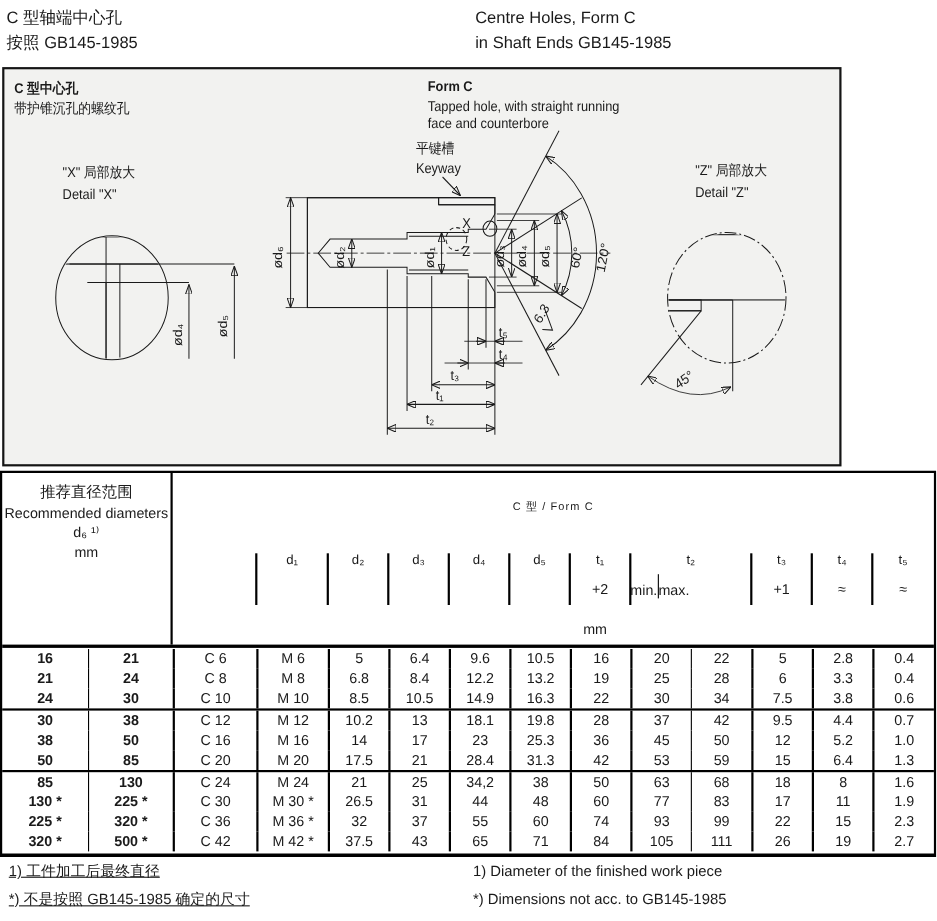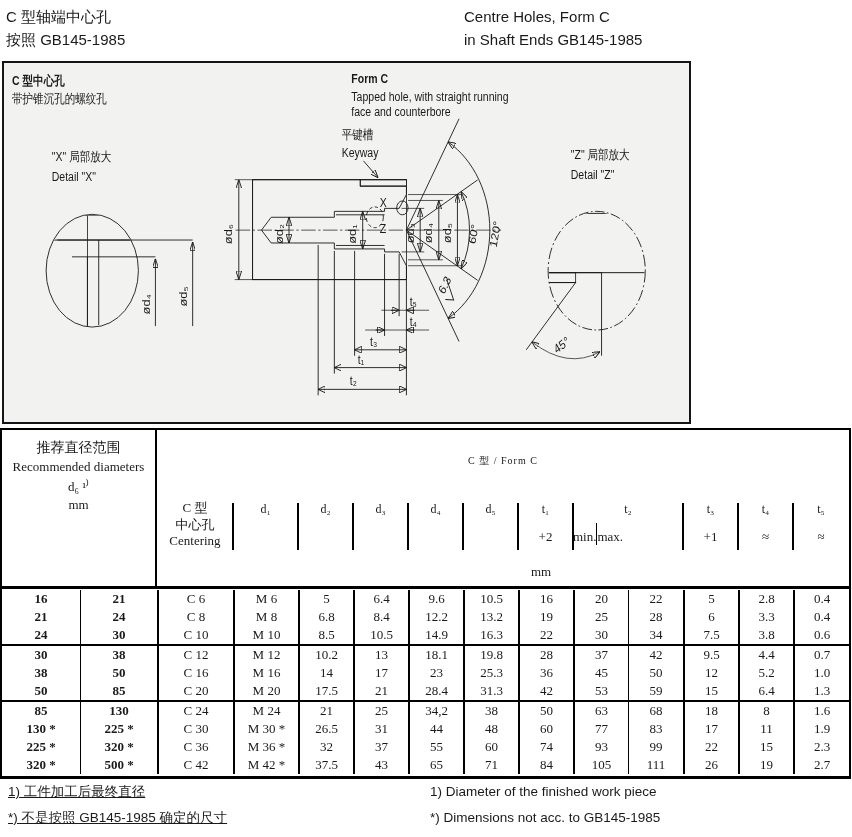--- a/index.html
+++ b/index.html
@@ -10,34 +10,34 @@
   }
   *{margin:0;padding:0;box-sizing:border-box;}
   html,body{width:852px;height:837px;background:var(--paper);overflow:hidden;
     font-family:"Liberation Sans","DejaVu Sans",sans-serif;color:var(--ink);}
   .abs{position:absolute;}
 
   
   .pagehead div{font-size:15px;line-height:23px;}
   .pagehead{top:5px;}
   .ph-zh{left:6px;}
-  .ph-en{left:432px;margin-left:32px;}
+  .ph-en{left:432px;}
 
   
-  .panel{left:2px;top:61px;width:689px;height:363px;border:2px solid #151515;background:var(--panel);}
+  .panel{left:2px;top:61px;width:763px;height:363px;border:2px solid #151515;background:var(--panel);}
   .panel svg{width:100%;height:100%;display:block;}
   svg text{font-family:"Liberation Sans","DejaVu Sans",sans-serif;fill:var(--ink);font-size:13px;}
   svg .b{font-weight:bold;}
   svg line,svg path,svg circle,svg rect{stroke:var(--ink);fill:none;stroke-width:1;}
   svg .thin{stroke-width:0.8;}
   svg .bold{stroke-width:1.4;}
 
   
   .tbl{left:0px;top:428px;width:851px;border:2px solid #000;border-bottom-width:3px;background:var(--paper);}
-  .thead,.tbody{display:grid;grid-template-columns:var(--cols);font-family:Liberation Serif, serif;}
+  .thead,.tbody{display:grid;grid-template-columns:var(--cols);}
   .thead{grid-template-rows:62px 70px 24px;border-bottom:3px solid #000;}
   .leftbox{grid-column:1/3;grid-row:1/4;border-right:2px solid #000;display:flex;flex-direction:column;align-items:center;padding-top:9px;}
   .lb1{font-size:14px;}
   .lb2{font-size:13px;margin-top:2px;}
   .lb3{font-size:13px;margin-top:2px;}
   .abrow{display:flex;width:100%;margin-top:8px;height:56px;}
   .abcol{flex:1;text-align:center;font-size:14px;line-height:19px;padding-top:2px;}
   .abdiv{width:1px;background:#000;height:52px;}
   .lbmm{font-size:13px;margin-top:2px;}
   .spantitle{grid-column:3/15;grid-row:1;display:flex;align-items:center;justify-content:center;font-size:10px;letter-spacing:1px;}
@@ -224,25 +224,20 @@
 
 <div class="abs tbl">
   <div class="thead">
     <div class="leftbox">
       <div class="lb1">推荐直径范围</div>
       <div class="lb2">Recommended diameters</div>
       <div class="lb3">d₆ ¹⁾</div>
       <div class="lbmm">mm</div>
     </div>
     <div class="spantitle">C 型 / Form C</div>
-    <div class="hcell centerbox">
-      <div>C 型</div>
-      <div>中心孔</div>
-      <div>Centering</div>
-    </div>
     <div class="hcell hline g4">
         <div class="hl">d₁</div>
       </div>
     <div class="hcell hline g5">
         <div class="hl">d₂</div>
       </div>
     <div class="hcell hline g6">
         <div class="hl">d₃</div>
       </div>
     <div class="hcell hline g7">

